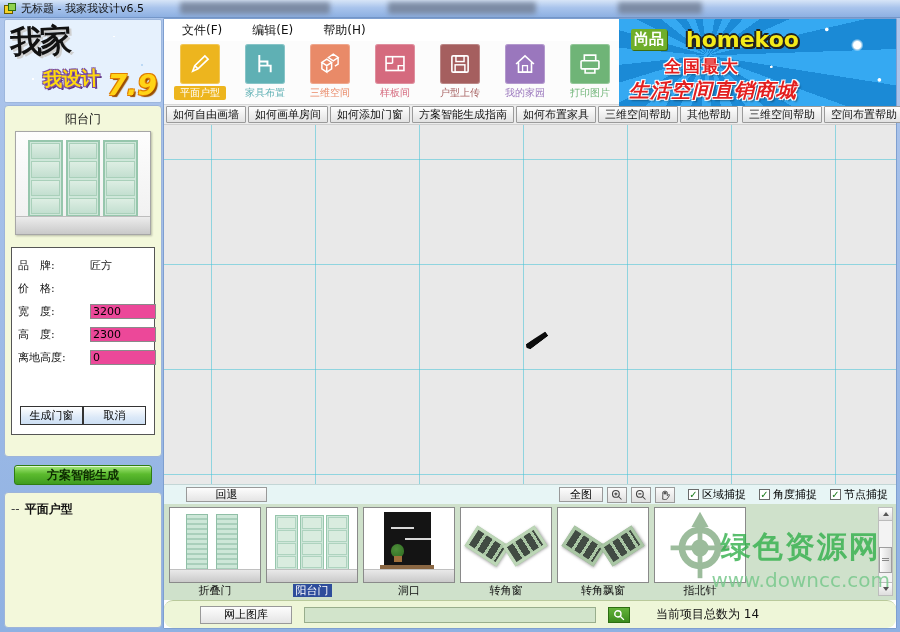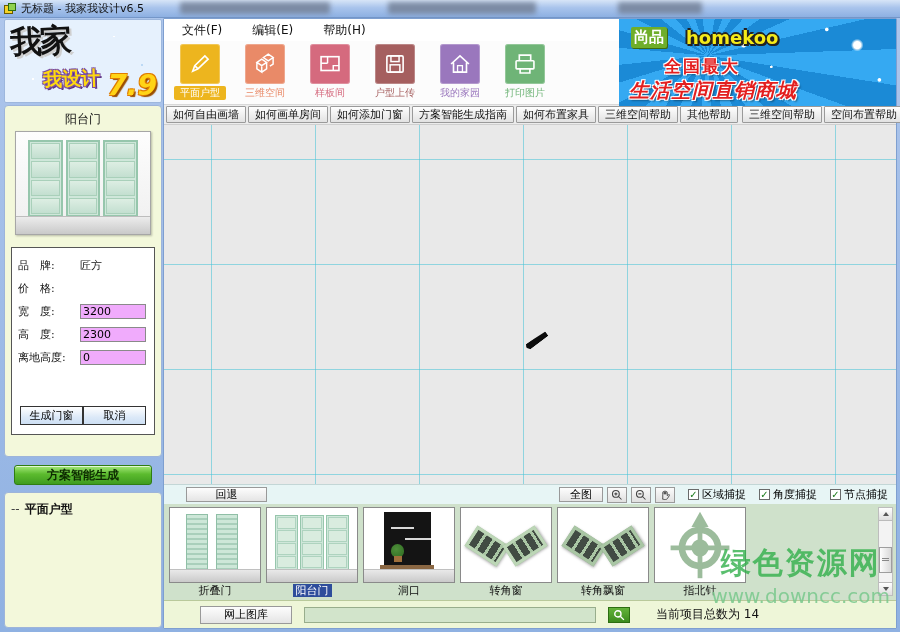--- a/index.html
+++ b/index.html
@@ -31,23 +31,23 @@
   .door-panel { height:352px; padding:3px 4px; flex:0 0 auto; }
   .panel-title { text-align:center; font-size:12px; color:#111; padding:2px 0 3px; }
   .door-img { background:#fff; border:1px solid #a6a6a6; height:104px; margin:0 6px; position:relative; overflow:hidden; box-shadow:1px 1px 2px rgba(0,0,0,.25); }
   .door-wall { position:absolute; inset:0; background:linear-gradient(#fdfdfd,#efefef); }
   .door-floor { position:absolute; left:0; right:0; bottom:0; height:18px; background:linear-gradient(#ececec,#c9c9c9); border-top:1px solid #bdbdbd; }
   .door-set { position:absolute; left:12px; right:12px; top:8px; bottom:17px; display:flex; gap:3px; }
   .door-leaf { flex:1; border:2px solid #96c6ac; background:#cfe7da; display:grid; grid-template-rows:repeat(4,1fr); gap:2px; padding:1px; }
   .door-cell { background:linear-gradient(#ddeee3,#c3dfd0); border:1px solid #a9d0ba; }
 
   .props { background:#fff; border:1px solid #555; margin:12px 2px 0; height:188px; position:relative; padding:10px 6px 0; }
-  .prow { display:flex; align-items:center; margin-bottom:8px; font-size:11px; color:#111; }
+  .prow { display:flex; align-items:center; margin-bottom:8px; font-size:11px; color:#111;gap:10px; }
   .prow .plabel { width:62px; flex:0 0 auto; }
-  .pinput { width:66px; height:15px; background:#f0abfc; border:1px solid #8a8a8a; font-size:11px; padding:0 2px; font-family:inherit; }
+  .pinput { width:66px; height:15px; background:#ec4899; border:1px solid #8a8a8a; font-size:11px; padding:0 2px; font-family:inherit; }
   .pbtn-row { position:absolute; left:0; right:0; bottom:9px; display:flex; justify-content:space-between; padding:0 8px; }
   .btn { background:linear-gradient(#ffffff,#dce9f8 60%,#cddff4); border:1px solid #333; font-size:11px; font-family:inherit; padding:1px 0; width:64px; text-align:center; cursor:pointer; }
 
   .smart-btn { margin:8px 10px 2px; height:20px; background:linear-gradient(#a5e87b,#5cbb2e 45%,#3f9c1f); border:1px solid #2f7d12; border-radius:3px; font-size:12px; font-weight:bold; color:#0c2a00; width:auto; display:block; box-shadow:inset 0 1px 0 rgba(255,255,255,.7); cursor:pointer; font-family:inherit; }
   .tree-panel { flex:1; margin-top:5px; padding:8px 6px; font-size:12px; font-weight:bold; color:#111; }
   .tree-dots { color:#444; font-weight:normal; margin-right:1px; }
 
   
   .main { flex:1; display:flex; flex-direction:column; background:#fff; position:relative; min-width:0; border:1px solid #7e9fd0; border-radius:1px; }
   .menubar { height:22px; background:#fff; display:flex; align-items:center; gap:30px; padding-left:18px; flex:0 0 auto; }
@@ -59,21 +59,21 @@
   .tool.active .tool-lab { background:var(--c); color:#fff; border-radius:2px; padding:0 1px; }
 
   
   .banner { position:absolute; top:0; right:0; width:277px; height:87px; overflow:hidden; border-left:1px solid #1а7cc4; z-index:5;
             background:repeating-conic-gradient(from 0deg at 32% 42%, #35a9f2 0deg 11deg, #1b8ad6 11deg 22deg);
             background-color:#1e90dd; }
   .banner .stars { position:absolute; inset:0;
       background-image:radial-gradient(circle 9px at 86% 30%, #fff 40%, rgba(255,255,255,0) 70%),radial-gradient(circle 6px at 64% 75%, #fff 40%, rgba(255,255,255,0) 70%),radial-gradient(circle 4px at 45% 30%, #fff 45%, rgba(255,255,255,0) 75%),radial-gradient(circle 3px at 94% 70%, #fff 45%, rgba(255,255,255,0) 75%),radial-gradient(circle 3px at 75% 12%, #fff 45%, rgba(255,255,255,0) 75%),radial-gradient(circle 2px at 55% 55%, #fff 50%, rgba(255,255,255,0) 80%); }
   .banner-row1 { position:absolute; left:12px; top:8px; display:flex; align-items:center; gap:3px; }
   .brand-cn { background:#6fae2a; color:#fff; font-weight:bold; font-size:15px; padding:1px 3px; border-radius:2px; box-shadow:1px 1px 0 #3d6c10; }
-  .brand-en { color:#f4ea19; font-weight:bold; font-size:18px; letter-spacing:0; text-shadow:-2px 0 0 #222,2px 0 0 #222,0 -2px 0 #222,0 2px 0 #222,2px 2px 0 #222;padding-left:16px; }
+  .brand-en { color:#f4ea19; font-weight:bold; font-size:22px; letter-spacing:0; text-shadow:-2px 0 0 #222,2px 0 0 #222,0 -2px 0 #222,0 2px 0 #222,2px 2px 0 #222;padding-left:16px; }
   .banner-row2 { position:absolute; left:45px; top:36px; color:#e31f1f; font-weight:bold; font-size:17px; letter-spacing:2px; text-shadow:-1px -1px 0 #fff,1px -1px 0 #fff,-1px 1px 0 #fff,1px 1px 0 #fff,2px 2px 2px rgba(0,0,0,.4); }
   .banner-row3 { position:absolute; left:10px; top:58px; color:#e31f1f; font-weight:bold; font-size:20px; font-style:italic; letter-spacing:1px; text-shadow:-1px -1px 0 #fff,1px -1px 0 #fff,-1px 1px 0 #fff,1px 1px 0 #fff,2px 2px 2px rgba(0,0,0,.45); }
 
   
   .tabrow { height:20px; background:#ececec; display:flex; gap:2px; align-items:center; padding:0 2px; flex:0 0 auto; border-bottom:1px solid #cfcfcf; }
   .tab { background:linear-gradient(#fefefe,#e2e2e2); border:1px solid #9a9a9a; border-radius:1px; font-size:11px; line-height:15px; padding:0 6px; white-space:nowrap; color:#111; cursor:pointer; }
   .tab-gap { flex:1; }
 
   
   .canvas { flex:1; background:#e9e9e9; position:relative; min-height:0;
@@ -114,28 +114,28 @@
   .scrollbar { position:absolute; right:3px; top:3px; bottom:4px; width:15px; background:#f3f3f3; border:1px solid #bdbdbd; display:flex; flex-direction:column; align-items:center; }
   .sb-btn { width:13px; height:13px; background:linear-gradient(#fefefe,#dedede); border-bottom:1px solid #bbb; display:flex; align-items:center; justify-content:center; flex:0 0 auto; cursor:pointer; }
   .sb-btn.down { border-top:1px solid #bbb; border-bottom:none; }
   .tri-up { width:0; height:0; border-left:3px solid transparent; border-right:3px solid transparent; border-bottom:4px solid #555; }
   .tri-dn { width:0; height:0; border-left:3px solid transparent; border-right:3px solid transparent; border-top:4px solid #555; }
   .sb-track { flex:1; width:100%; position:relative; }
   .sb-thumb { position:absolute; left:0; right:0; top:42%; height:26px; background:linear-gradient(90deg,#fdfdfd,#d9d9d9); border:1px solid #9e9e9e; cursor:grab; }
   .sb-grip { margin:10px 2px 0; border-top:1px solid #888; border-bottom:1px solid #888; height:3px; }
 
   
-  .bottombar { height:28px; background:#eef6d8; border-top:1px solid #b9c99b; display:flex; align-items:center; gap:12px; padding:0 12px; flex:0 0 auto; }
+  .bottombar { height:28px; background:#eef6d8; border-top:1px solid #b9c99b; display:flex; align-items:center; gap:12px; padding:0 12px; flex:0 0 auto;border-radius:9px; }
   .gallery-btn { width:92px; margin-left:24px; height:18px; line-height:15px; }
   .search-input { width:292px; height:16px; background:#d2e4cb; border:1px solid #98ad8c; font-size:11px; padding:0 3px; font-family:inherit; }
   .search-btn { width:22px; height:16px; background:linear-gradient(#63b33a,#3c8c1d); border:1px solid #2c6e12; display:flex; align-items:center; justify-content:center; cursor:pointer; padding:0; }
   .count-text { font-size:12px; color:#111; margin-left:14px; }
 
   
-  .watermark { position:absolute; right:6px; bottom:20px; text-align:center; z-index:20; pointer-events:none; }
+  .watermark { position:absolute; right:6px; bottom:36px; text-align:center; z-index:20; pointer-events:none; }
   .wm1 { font-size:30px; font-weight:bold; color:rgba(49,175,74,.8); letter-spacing:2px; }
   .wm2 { font-size:20px; color:rgba(120,200,140,.85); }
 </style>
 </head>
 <body>
 
 <div class="window">
 
   <div class="titlebar">
     <span class="app-ico">
@@ -230,20 +230,28 @@
 
       <div class="toolbar">
         <div class="tool active" style="--c: #edb51e;">
           <div class="tool-ico">
             <svg width="26" height="26" viewBox="0 0 32 32">
                 <path d="M7 25l2.5-7L22 6l4 4-12.5 12z" fill="none" stroke="#fff" stroke-width="2"></path>
                 <path d="M9.5 18l4 4" stroke="#fff" stroke-width="2"></path>
               </svg>
           </div>
           <div class="tool-lab">平面户型</div>
+        </div>
+        <div class="tool" style="--c: #5fb0b4;">
+          <div class="tool-ico">
+            <svg width="26" height="26" viewBox="0 0 32 32">
+                <path d="M9 5v13h14v8M9 18v8M9 13h10v5" fill="none" stroke="#fff" stroke-width="2.4"></path>
+              </svg>
+          </div>
+          <div class="tool-lab">家具布置</div>
         </div>
         <div class="tool" style="--c: #e98a68;">
           <div class="tool-ico">
             <svg width="26" height="26" viewBox="0 0 32 32">
                 <path d="M6 14l6-4 6 4-6 4zM6 14v8l6 4v-8M18 14v8l-6 4M14 8l6-4 6 4-6 4zM26 8v8l-4 2.5" fill="none" stroke="#fff" stroke-width="1.8"></path>
               </svg>
           </div>
           <div class="tool-lab">三维空间</div>
         </div>
         <div class="tool" style="--c: #d56a7e;">

